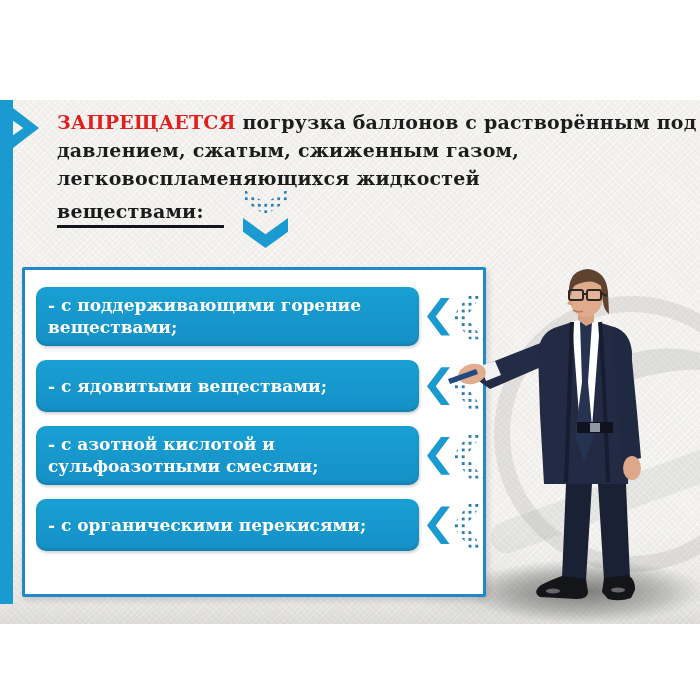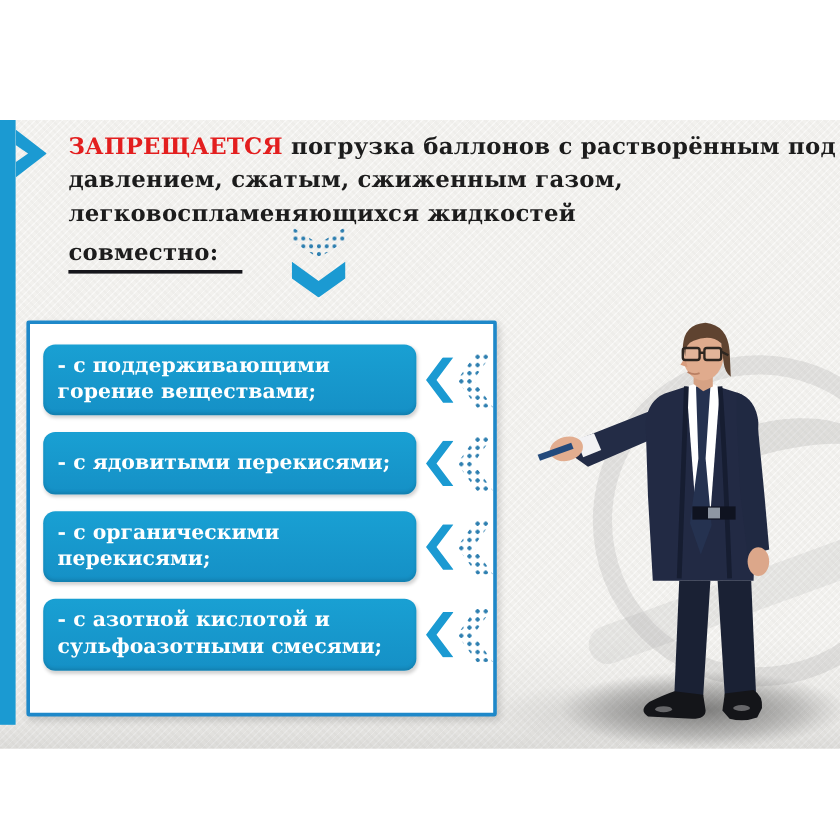--- a/index.html
+++ b/index.html
@@ -36,21 +36,21 @@
   .und{border-bottom:3px solid #15151a;padding-bottom:3px;padding-right:20px;}
   
   .down-arrow{position:absolute;left:243px;top:177px;width:45px;z-index:4;}
   .dots-down{width:45px;height:26px;
       background-image:radial-gradient(var(--dot) 1.6px, rgba(0,0,0,0) 1.8px);
       background-size:6.5px 6.5px;
       clip-path:polygon(0 0,50% 54%,100% 0,100% 46%,50% 100%,0 46%);}
   .chev-down{margin-top:3px;width:45px;height:30px;background:var(--accent);
       clip-path:polygon(0 0,50% 54%,100% 0,100% 46%,50% 100%,0 46%);}
   
-  .panel{position:absolute;left:22px;top:255px;width:392px;height:330px;box-sizing:border-box;
+  .panel{position:absolute;left:22px;top:255px;width:464px;height:330px;box-sizing:border-box;
          background:#ffffff;border:3px solid var(--border);border-radius:2px;z-index:5;
          padding:17px 0 0 11px;box-shadow:2px 3px 6px rgba(0,0,0,.15);}
   .item{display:flex;align-items:center;margin-bottom:14px;}
   .item-box{width:384px;box-sizing:border-box;min-height:52px;display:flex;align-items:center;
          background:linear-gradient(var(--box1), var(--box2));border-radius:10px;
          padding:7px 16px 8px 12px;color:#ffffff;font-weight:bold;font-size:17px;line-height:1.3;
          box-shadow:inset 0 -2px 3px rgba(0,0,0,.12), 1px 2px 3px rgba(0,0,0,.18);}
   .arrow-group{display:flex;align-items:center;margin-left:8px;}
   .chev-left{width:23px;height:38px;background:var(--accent);
          clip-path:polygon(100% 0,62% 0,0 50%,62% 100%,100% 100%,38% 50%);}
@@ -78,52 +78,52 @@
 
   <div class="floor-shadow2"></div>
   <div class="floor-shadow1"></div>
 
   <div class="banner"></div>
   <div class="banner-chev"></div>
 
   <div class="header">
     <span class="red">ЗАПРЕЩАЕТСЯ</span>
     <span>погрузка баллонов с растворённым под давлением, сжатым, сжиженным газом, легковоспламеняющихся жидкостей</span>
-    <span class="und-wrap"><span class="und">совместно:</span></span>
+    <span class="und-wrap"><span class="und">веществами:</span></span>
   </div>
 
   <div class="down-arrow">
     <div class="dots-down"></div>
     <div class="chev-down"></div>
   </div>
 
   <div class="panel">
     <div class="item">
       <div class="item-box">- с поддерживающими горение веществами;</div>
       <div class="arrow-group">
         <div class="chev-left"></div>
         <div class="dots-left"></div>
       </div>
     </div>
     <div class="item">
-      <div class="item-box">- с ядовитыми перекисями;</div>
+      <div class="item-box">- с ядовитыми веществами;</div>
+      <div class="arrow-group">
+        <div class="chev-left"></div>
+        <div class="dots-left"></div>
+      </div>
+    </div>
+    <div class="item">
+      <div class="item-box">- с азотной кислотой и сульфоазотными смесями;</div>
       <div class="arrow-group">
         <div class="chev-left"></div>
         <div class="dots-left"></div>
       </div>
     </div>
     <div class="item">
       <div class="item-box">- с органическими перекисями;</div>
-      <div class="arrow-group">
-        <div class="chev-left"></div>
-        <div class="dots-left"></div>
-      </div>
-    </div>
-    <div class="item">
-      <div class="item-box">- с азотной кислотой и сульфоазотными смесями;</div>
       <div class="arrow-group">
         <div class="chev-left"></div>
         <div class="dots-left"></div>
       </div>
     </div>
   </div>
 
   <svg class="man" viewBox="0 0 280 350" aria-hidden="true">
 
     <path d="M140 74 L118 82 62 104 56 117 70 127 128 102 152 92 Z" fill="#232c46"></path>

